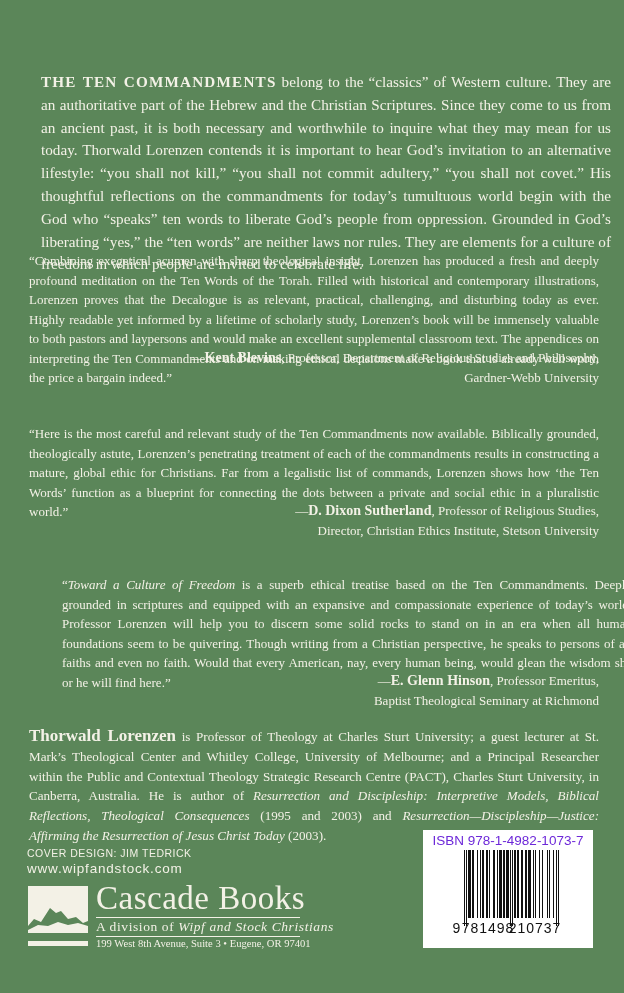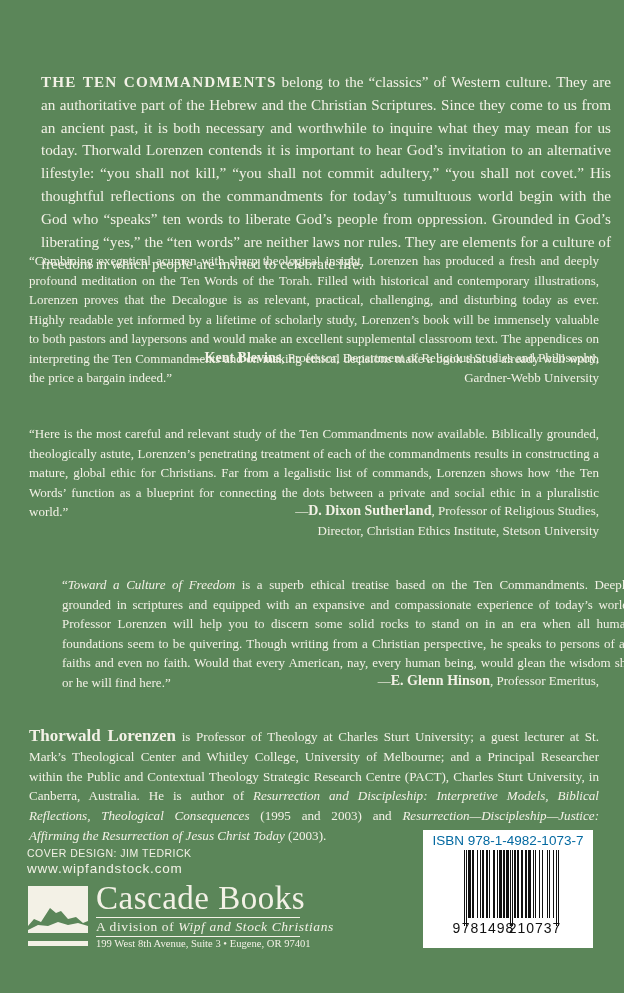--- a/index.html
+++ b/index.html
@@ -68,37 +68,37 @@
   #address {
     position: absolute; left: 96px; top: 938px;
     font-size: 10.6px;
   }
   #barcode-box {
     position: absolute; left: 423px; top: 830px; width: 170px; height: 118px;
     background: #ffffff;
   }
   #isbn-label {
     position: absolute; left: 0; width: 170px; top: 3px; text-align: center;
-    color: #0369a1; font-size: 13.5px;
+    color: #6d28d9; font-size: 13.5px;
   }
   #barcode-svg { position: absolute; left: 0; top: 0; }
 </style>
 </head>
 <body>
 
 <p id="intro" class="blurb"><span class="lead">THE TEN COMMANDMENTS</span><span> belong to the “classics” of Western culture. They are an authoritative part of the Hebrew and the Christian Scriptures. Since they come to us from an ancient past, it is both necessary and worthwhile to inquire what they may mean for us today. Thorwald Lorenzen contends it is important to hear God’s invitation to an alternative lifestyle: “you shall not kill,” “you shall not commit adultery,” “you shall not covet.” His thoughtful reflections on the commandments for today’s tumultuous world begin with the God who “speaks” ten words to liberate God’s people from oppression. Grounded in God’s liberating “yes,” the “ten words” are neither laws nor rules. They are elements for a culture of freedom in which people are invited to celebrate life.</span></p>
 
 <p id="q1" class="quote">“Combining exegetical acumen with sharp theological insight, Lorenzen has produced a fresh and deeply profound meditation on the Ten Words of the Torah. Filled with historical and contemporary illustrations, Lorenzen proves that the Decalogue is as relevant, practical, challenging, and disturbing today as ever. Highly readable yet informed by a lifetime of scholarly study, Lorenzen’s book will be immensely valuable to both pastors and laypersons and would make an excellent supplemental classroom text. The appendices on interpreting the Ten Commandments and on making ethical decisions make a book that is already well worth the price a bargain indeed.”</p>
 <p id="a1" class="attrib"><span>—</span><span class="name">Kent Blevins</span><span>, Professor, Department of Religious Studies and Philosophy,</span><br><span>Gardner-Webb University</span></p>
 
 <p id="q2" class="quote">“Here is the most careful and relevant study of the Ten Commandments now available. Biblically grounded, theologically astute, Lorenzen’s penetrating treatment of each of the commandments results in constructing a mature, global ethic for Christians. Far from a legalistic list of commands, Lorenzen shows how ‘the Ten Words’ function as a blueprint for connecting the dots between a private and social ethic in a pluralistic world.”</p>
 <p id="a2" class="attrib"><span>—</span><span class="name">D. Dixon Sutherland</span><span>, Professor of Religious Studies,</span><br><span>Director, Christian Ethics Institute, Stetson University</span></p>
 
 <p id="q3" class="quote"><span>“</span><i>Toward a Culture of Freedom</i><span> is a superb ethical treatise based on the Ten Commandments. Deeply grounded in scriptures and equipped with an expansive and compassionate experience of today’s world, Professor Lorenzen will help you to discern some solid rocks to stand on in an era when all human foundations seem to be quivering. Though writing from a Christian perspective, he speaks to persons of all faiths and even no faith. Would that every American, nay, every human being, would glean the wisdom she or he will find here.”</span></p>
-<p id="a3" class="attrib"><span>—</span><span class="name">E. Glenn Hinson</span><span>, Professor Emeritus,</span><br></p>
+<p id="a3" class="attrib"><span>—</span><span class="name">E. Glenn Hinson</span><span>, Professor Emeritus,</span><br><span>Baptist Theological Seminary at Richmond</span></p>
 
 <p id="bio"><span class="bio-name">Thorwald Lorenzen</span><span> is Professor of Theology at Charles Sturt University; a guest lecturer at St. Mark’s Theological Center and Whitley College, University of Melbourne; and a Principal Researcher within the Public and Contextual Theology Strategic Research Centre (PACT), Charles Sturt University, in Canberra, Australia. He is author of </span><i>Resurrection and Discipleship: Interpretive Models, Biblical Reflections, Theological Consequences</i><span> (1995 and 2003) and </span><i>Resurrection—Discipleship—Justice: Affirming the Resurrection of Jesus Christ Today</i><span> (2003).</span></p>
 
 <div id="cover-design" class="sans">COVER DESIGN: JIM TEDRICK</div>
 <div id="website" class="sans">www.wipfandstock.com</div>
 
 <svg id="logo" viewBox="0 0 62 62" width="62" height="62">
   <rect x="0" y="0" width="60" height="47" fill="#f3f1e6"></rect>
   <polygon points="0,40 6,33 13,36 22,22 28,27 33,25 40,33 48,31 55,37 60,35 60,47 0,47" fill="#5b8659"></polygon>
   <polygon points="0,44 10,39 20,40 30,36 40,39 50,37 60,40 60,47 0,47" fill="#f3f1e6"></polygon>

